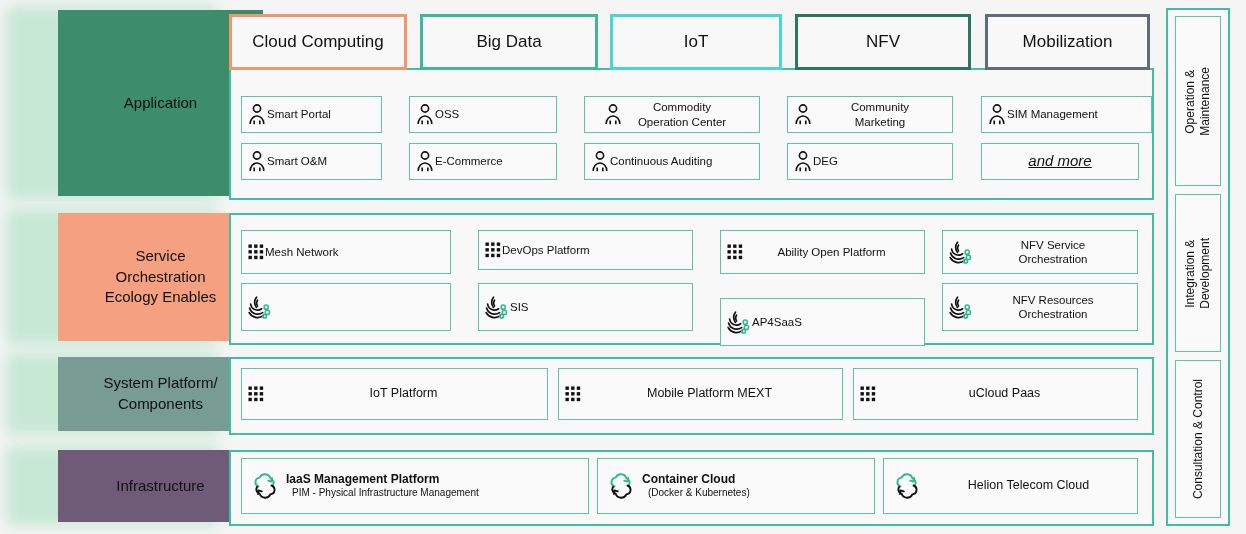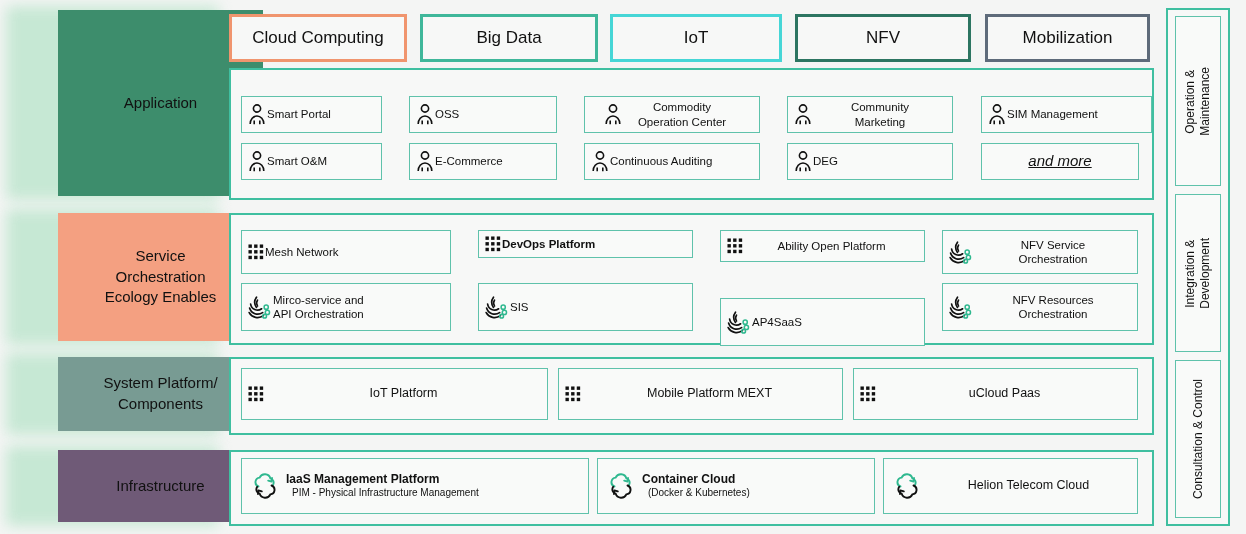--- a/index.html
+++ b/index.html
@@ -32,21 +32,21 @@
     position:absolute;z-index:2;
     border:2px solid #3fbfa0;background:#f7f8f7;
   }
   .panel-app{left:229px;top:68px;width:921px;height:128px;}
   .panel-svc{left:229px;top:213px;width:921px;height:128px;}
   .panel-sys{left:229px;top:357px;width:921px;height:74px;}
   .panel-inf{left:229px;top:450px;width:921px;height:72px;}
 
   
   .tag{
-    position:absolute;z-index:3;top:14px;height:48px;
+    position:absolute;z-index:3;top:14px;height:56px;
     background:#f7f8f7;border:3px solid #888;
     display:flex;align-items:center;justify-content:center;
     font-size:17px;color:#111;box-sizing:border-box;
   }
 
   
   .card{
     position:absolute;z-index:3;box-sizing:border-box;
     background:#f9faf9;border:1.5px solid #5fc2ab;
     display:flex;align-items:center;
@@ -243,37 +243,37 @@
             <rect x="0" y="6" width="3.6" height="3.6" fill="#111"></rect>
             <rect x="6" y="6" width="3.6" height="3.6" fill="#111"></rect>
             <rect x="12" y="6" width="3.6" height="3.6" fill="#111"></rect>
             <rect x="0" y="12" width="3.6" height="3.6" fill="#111"></rect>
             <rect x="6" y="12" width="3.6" height="3.6" fill="#111"></rect>
             <rect x="12" y="12" width="3.6" height="3.6" fill="#111"></rect>
           </svg>
         </span>
         <span class="txt left">Mesh Network</span>
       </div>
-      <div class="card" style="left: 478px; top: 230px; width: 215px; height: 28px; font-size: 11.5px; padding: 0px 5px; font-weight: bold;">
+      <div class="card" style="left: 478px; top: 230px; width: 215px; height: 40px; font-size: 11.5px; padding: 0px 5px;">
         <span class="ico" style="width:18px;height:16px;">
           <svg width="16" height="16" viewBox="-0.5 -0.5 17 17">
             <rect x="0" y="0" width="3.6" height="3.6" fill="#111"></rect>
             <rect x="6" y="0" width="3.6" height="3.6" fill="#111"></rect>
             <rect x="12" y="0" width="3.6" height="3.6" fill="#111"></rect>
             <rect x="0" y="6" width="3.6" height="3.6" fill="#111"></rect>
             <rect x="6" y="6" width="3.6" height="3.6" fill="#111"></rect>
             <rect x="12" y="6" width="3.6" height="3.6" fill="#111"></rect>
             <rect x="0" y="12" width="3.6" height="3.6" fill="#111"></rect>
             <rect x="6" y="12" width="3.6" height="3.6" fill="#111"></rect>
             <rect x="12" y="12" width="3.6" height="3.6" fill="#111"></rect>
           </svg>
         </span>
         <span class="txt left">DevOps Platform</span>
       </div>
-      <div class="card" style="left: 720px; top: 230px; width: 205px; height: 32px; font-size: 11.5px; padding: 0px 5px;">
+      <div class="card" style="left: 720px; top: 230px; width: 205px; height: 44px; font-size: 11.5px; padding: 0px 5px;">
         <span class="ico" style="width:18px;height:16px;">
           <svg width="16" height="16" viewBox="-0.5 -0.5 17 17">
             <rect x="0" y="0" width="3.6" height="3.6" fill="#111"></rect>
             <rect x="6" y="0" width="3.6" height="3.6" fill="#111"></rect>
             <rect x="12" y="0" width="3.6" height="3.6" fill="#111"></rect>
             <rect x="0" y="6" width="3.6" height="3.6" fill="#111"></rect>
             <rect x="6" y="6" width="3.6" height="3.6" fill="#111"></rect>
             <rect x="12" y="6" width="3.6" height="3.6" fill="#111"></rect>
             <rect x="0" y="12" width="3.6" height="3.6" fill="#111"></rect>
             <rect x="6" y="12" width="3.6" height="3.6" fill="#111"></rect>
@@ -303,21 +303,20 @@
             <path d="M9.5 2.2 A8.6 8.6 0 0 0 9.5 12.4" fill="none" stroke="#111" stroke-width="1.7" stroke-linecap="round"></path>
             <path d="M10.6 5.0 A5.6 5.6 0 0 0 10.6 11.2" fill="none" stroke="#111" stroke-width="1.5" stroke-linecap="round"></path>
             <path d="M3.6 9.0 A7 7 0 0 0 14.6 13.8" fill="none" stroke="#111" stroke-width="1.7" stroke-linecap="round"></path>
             <path d="M2.6 13.0 A8.4 8.4 0 0 0 15.6 17.6" fill="none" stroke="#111" stroke-width="1.7" stroke-linecap="round"></path>
             <path d="M2.2 17.6 A9.6 9.6 0 0 0 16.4 20.6" fill="none" stroke="#111" stroke-width="1.7" stroke-linecap="round"></path>
             <circle cx="19.2" cy="12.2" r="2.1" fill="none" stroke="#2fb88f" stroke-width="1.5"></circle>
             <circle cx="20.4" cy="17.4" r="2.1" fill="none" stroke="#2fb88f" stroke-width="1.5"></circle>
             <circle cx="17.6" cy="21.2" r="1.9" fill="none" stroke="#2fb88f" stroke-width="1.5"></circle>
           </svg>
         </span>
-        <span class="txt left">Mirco-service and<br>API Orchestration</span>
       </div>
       <div class="card" style="left: 478px; top: 283px; width: 215px; height: 48px; font-size: 11.5px; padding: 0px 5px;">
         <span class="ico" style="width:26px;height:24px;">
           <svg width="26" height="24" viewBox="0 0 26 24">
             <path d="M9.5 2.2 A8.6 8.6 0 0 0 9.5 12.4" fill="none" stroke="#111" stroke-width="1.7" stroke-linecap="round"></path>
             <path d="M10.6 5.0 A5.6 5.6 0 0 0 10.6 11.2" fill="none" stroke="#111" stroke-width="1.5" stroke-linecap="round"></path>
             <path d="M3.6 9.0 A7 7 0 0 0 14.6 13.8" fill="none" stroke="#111" stroke-width="1.7" stroke-linecap="round"></path>
             <path d="M2.6 13.0 A8.4 8.4 0 0 0 15.6 17.6" fill="none" stroke="#111" stroke-width="1.7" stroke-linecap="round"></path>
             <path d="M2.2 17.6 A9.6 9.6 0 0 0 16.4 20.6" fill="none" stroke="#111" stroke-width="1.7" stroke-linecap="round"></path>
             <circle cx="19.2" cy="12.2" r="2.1" fill="none" stroke="#2fb88f" stroke-width="1.5"></circle>

